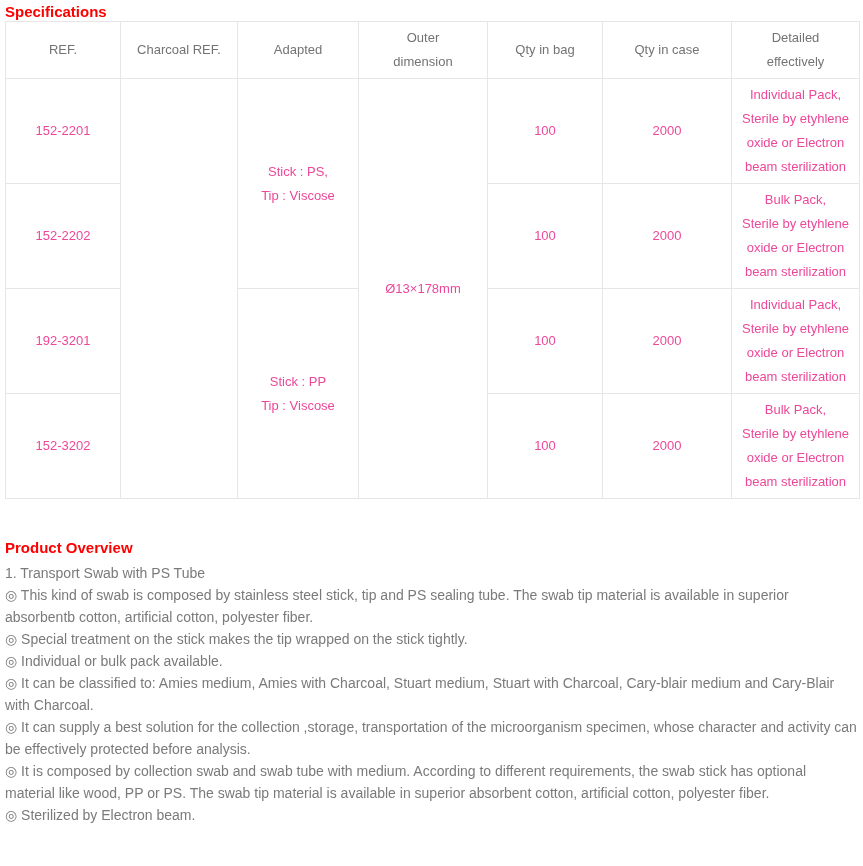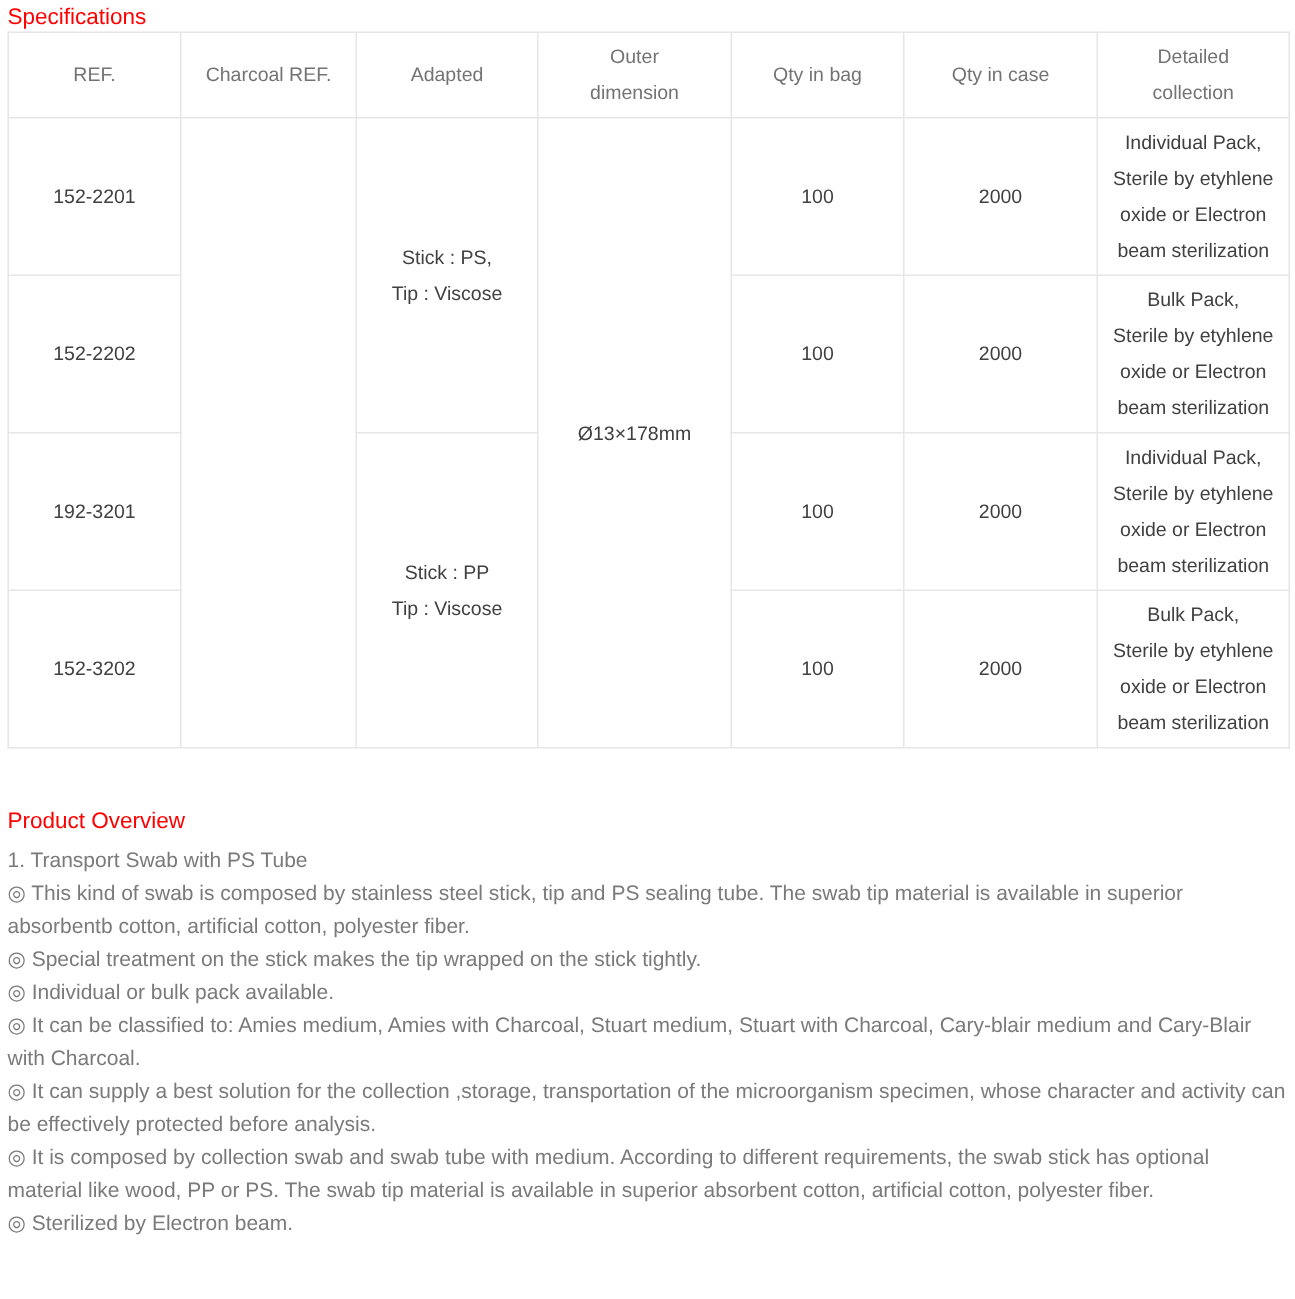--- a/index.html
+++ b/index.html
@@ -9,37 +9,37 @@
     height: 866px;
     font-family: "Liberation Sans", "DejaVu Sans", sans-serif;
     color: #7a7a7a;
     overflow: hidden;
   }
   .page { padding: 3px 4px 0 5px; }
 
   .section-title {
     color: #fe0000;
     font-size: 15px;
-    font-weight: 400;
+    font-weight: 700;
     line-height: 18px;
   }
 
   table.spec-table {
     border-collapse: collapse;
     table-layout: fixed;
     width: 854px;
   }
   .spec-table th, .spec-table td {
     border: 1px solid #e6e6e6;
     font-size: 13px;
     font-weight: 400;
     text-align: center;
     vertical-align: middle;
     padding: 4px 8px;
-    color: #404040;
+    color: #ec4899;
     line-height: 24px;
   }
   .spec-table th { color: #737373; height: 53px; }
   .spec-table tbody tr { height: 99px; }
   .cell-line { display: block; }
 
   .overview { margin-top: 40px; }
   .overview-body {
     margin-top: 5px;
     font-size: 14px;
@@ -82,21 +82,21 @@
           <span class="cell-line">dimension</span>
         </th>
         <th>
             <span class="cell-line">Qty in bag</span>
           </th>
         <th>
             <span class="cell-line">Qty in case</span>
           </th>
         <th>
           <span class="cell-line">Detailed</span>
-          <span class="cell-line">collection</span>
+          <span class="cell-line">effectively</span>
         </th>
       </tr>
     </thead>
     <tbody>
       <tr>
         <td>152-2201</td>
         <td rowspan="4"></td>
         <td rowspan="2">
           <span class="cell-line">Stick : PS,</span>
           <span class="cell-line">Tip : Viscose</span>

